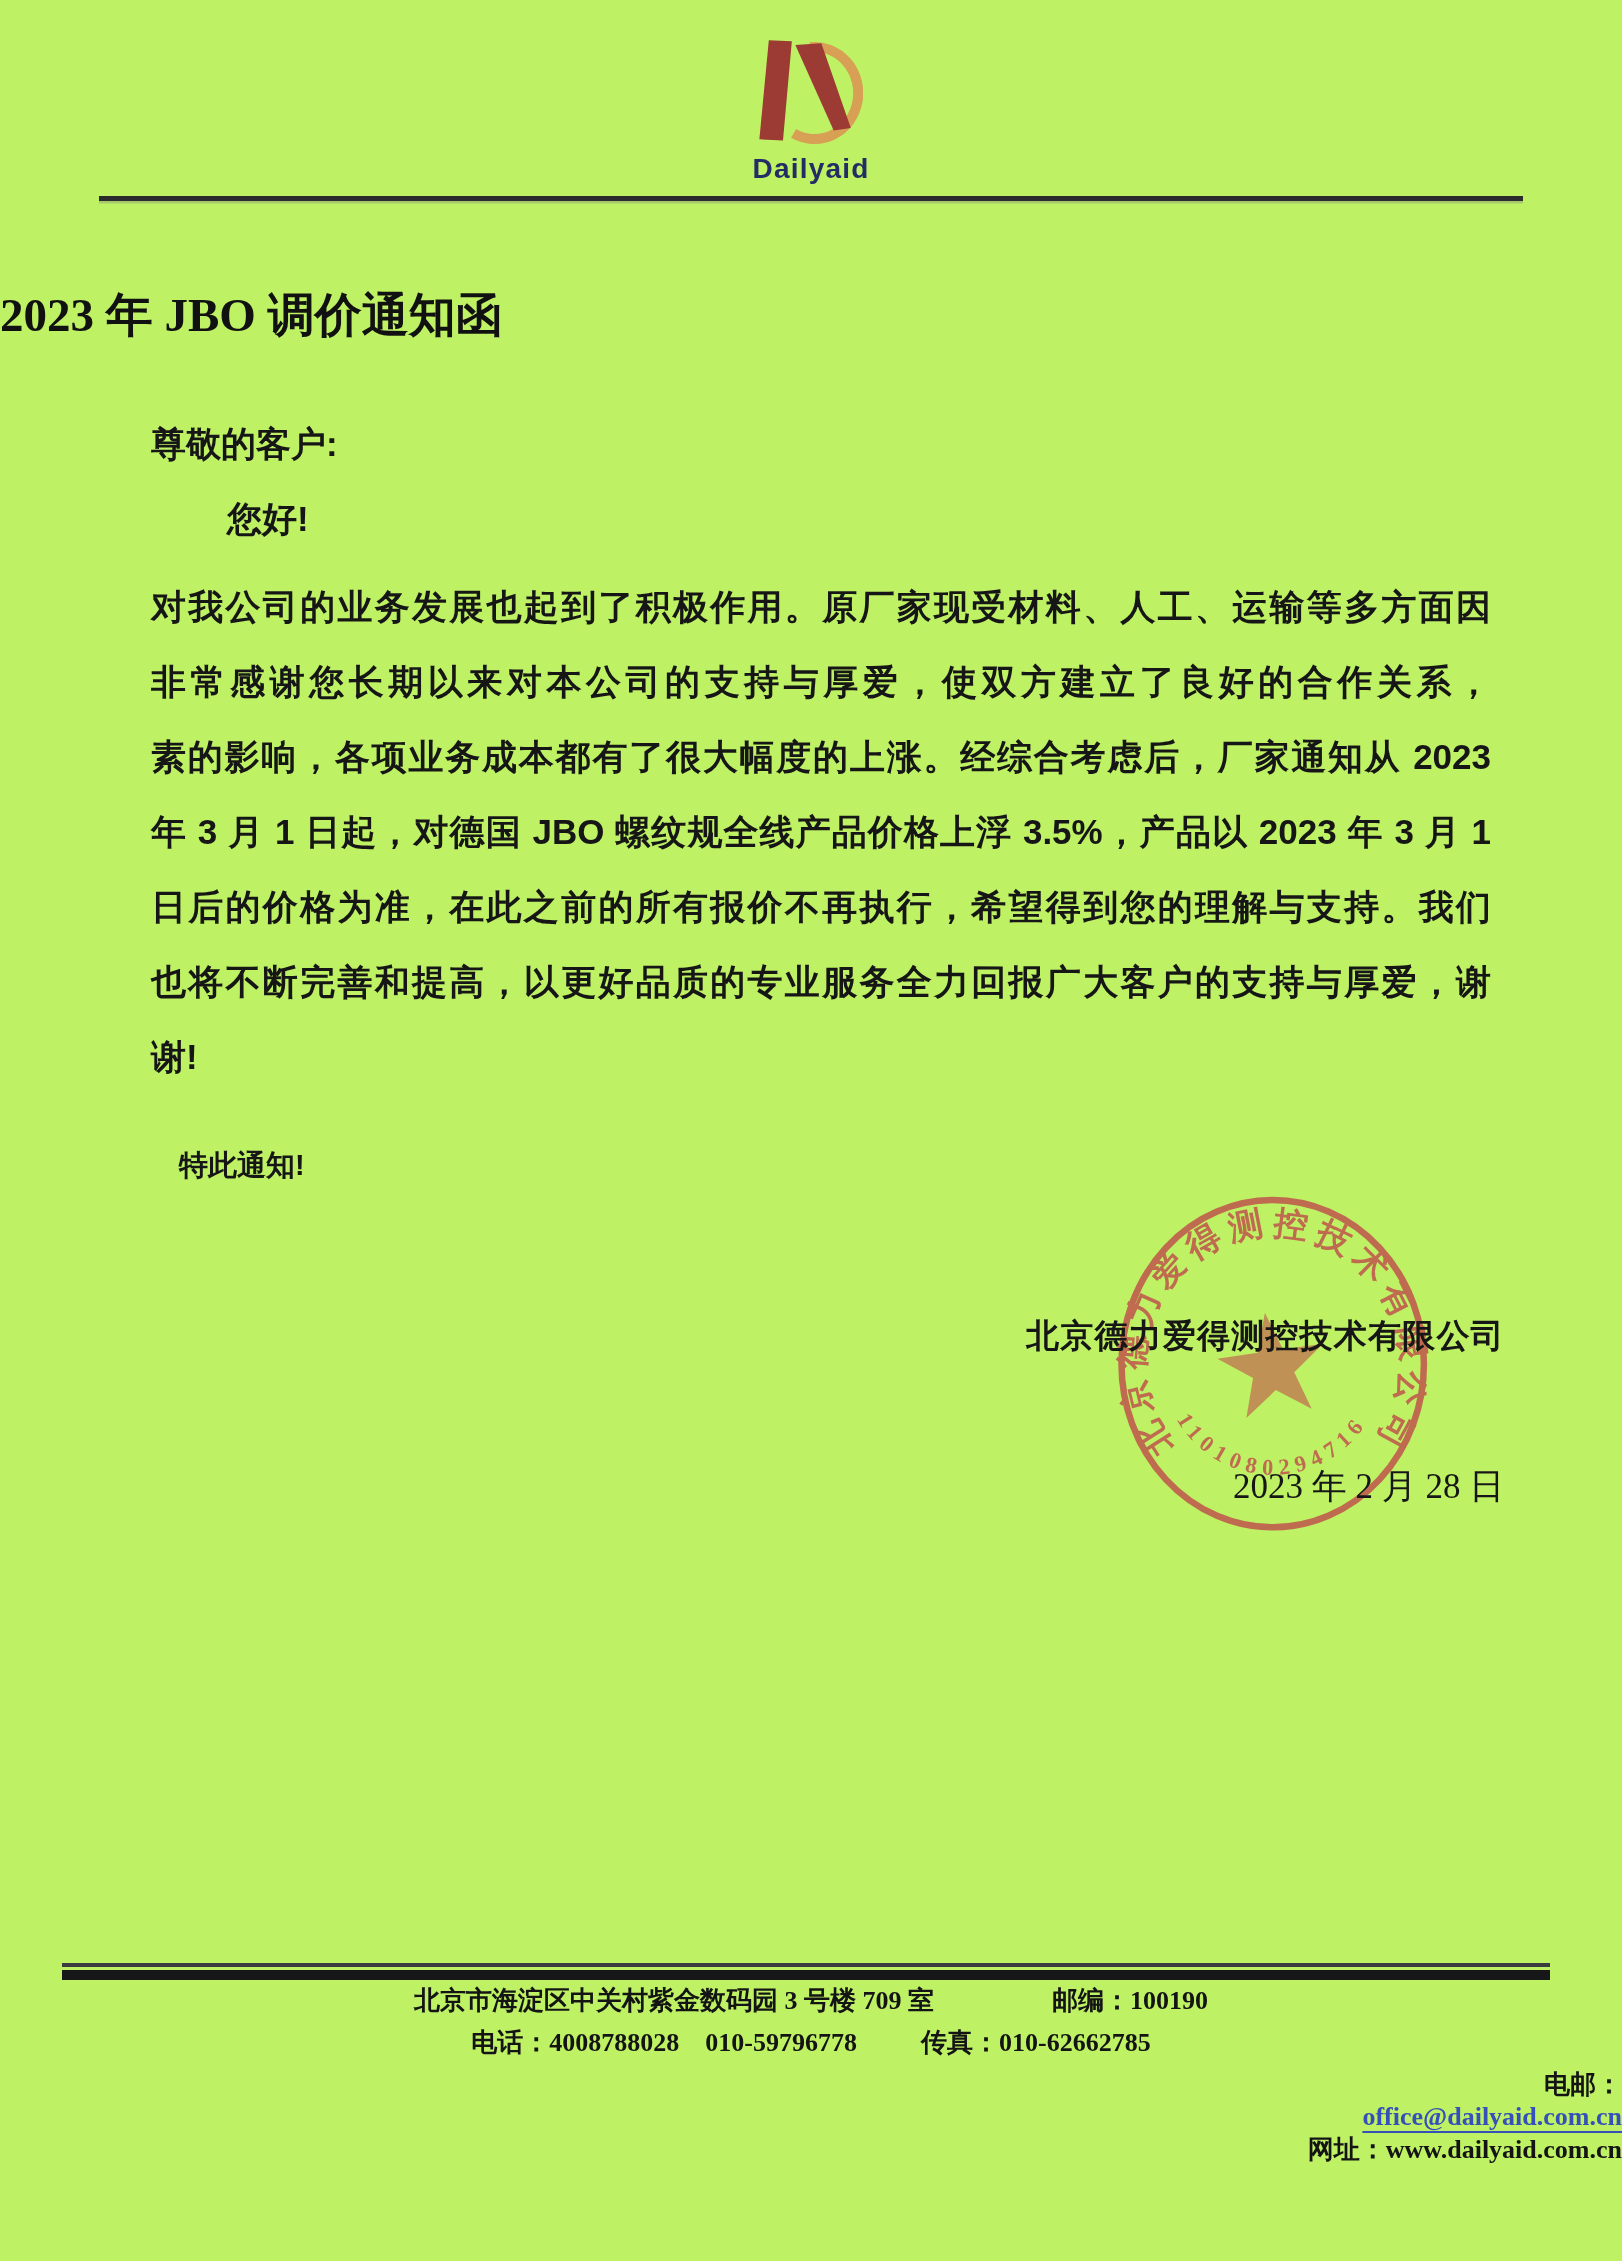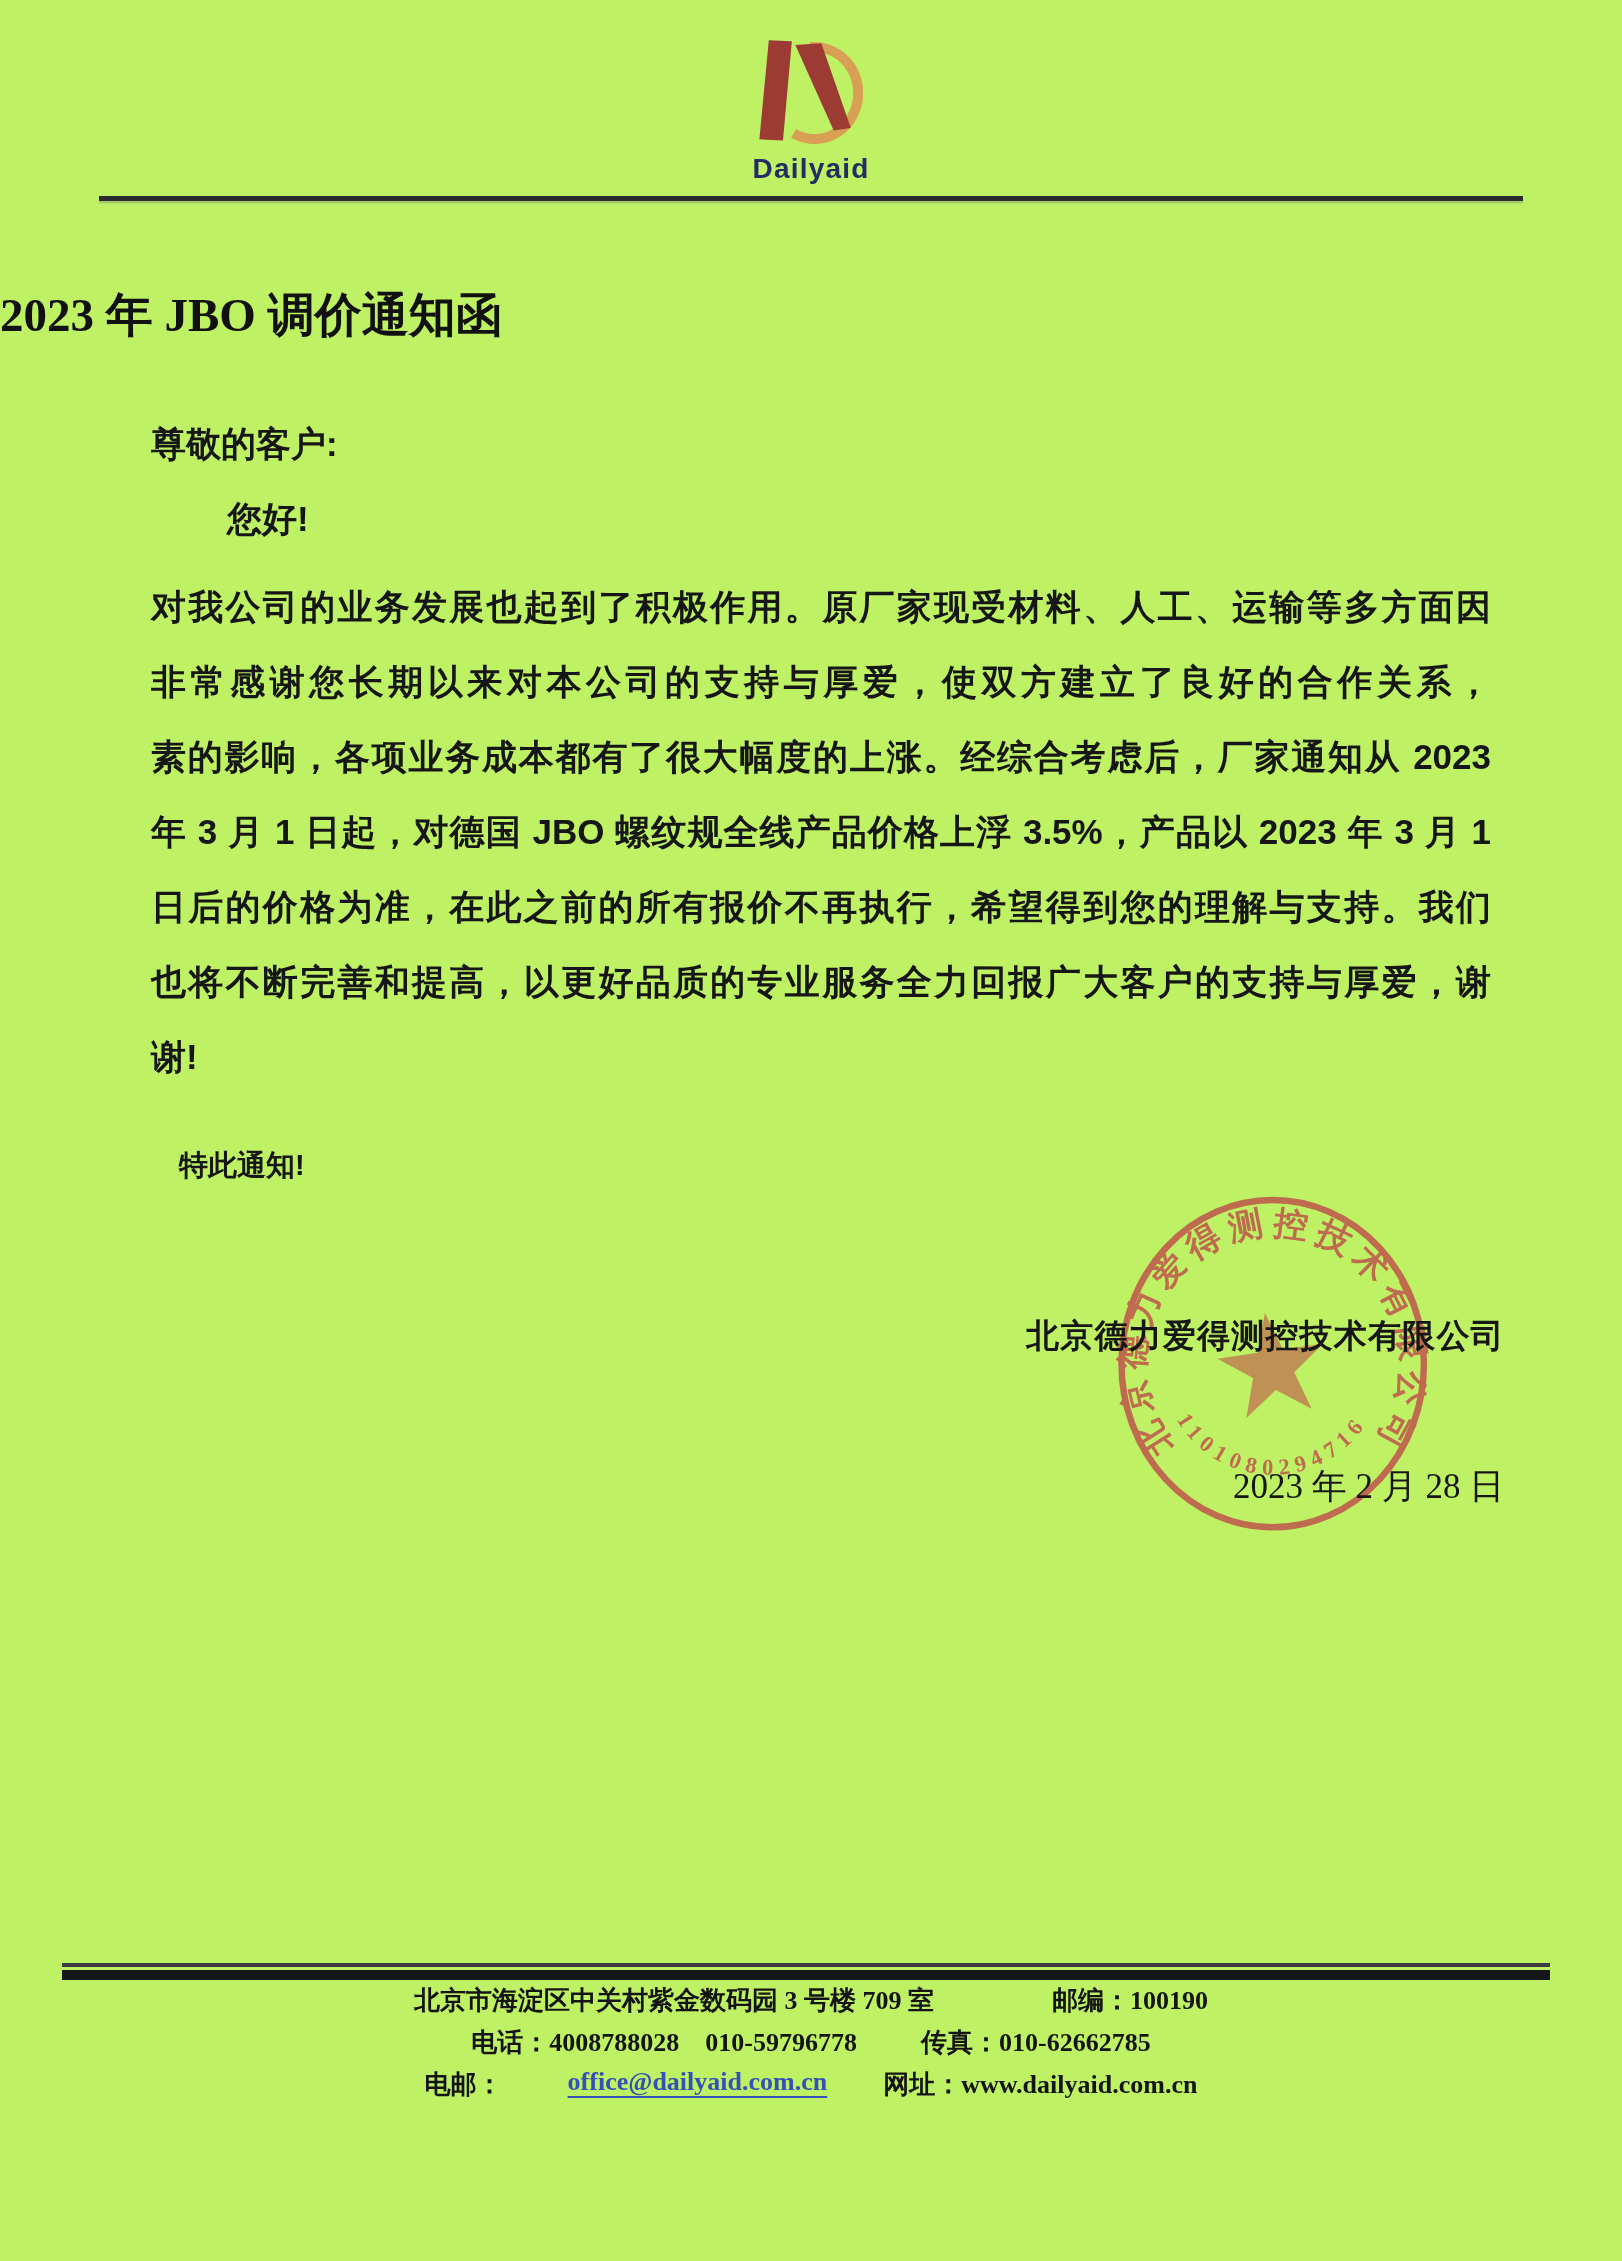--- a/index.html
+++ b/index.html
@@ -70,28 +70,28 @@
     font-family:"Liberation Serif",serif;
     font-weight:bold;
     fill:#c0544c;
   }
   
   .footer-rule{position:absolute;top:1963px;left:62px;width:1488px;}
   .footer-rule .thin{height:3.5px;background:#3c3c40;}
   .footer-rule .thick{height:9.5px;background:#17171a;margin-top:3.5px;}
   .footer-line{
     position:absolute;left:0;width:100%;
-    display:flex;justify-content:center;align-items:flex-start;
+    display:flex;justify-content:center;align-items:flex-end;
     font-family:"Liberation Serif",serif;
     font-weight:bold;font-size:26px;color:#141414;
   }
   .footer-line span,.footer-line a{white-space:pre;}
   .f1{top:1983px;gap:118px;}
   .f2{top:2025px;gap:64px;}
-  .f3{top:2067px;}
+  .f3{top:2067px;flex-direction:column;}
   .f3 .gap1{margin-left:65px;}
   .f3 .gap2{margin-left:56px;}
   .email-link{
     color:#3550b8;text-decoration:underline;
     text-decoration-color:#3550b8;text-underline-offset:6px;
     text-decoration-thickness:2.4px;
   }
 </style>
 </head>
 <body>

